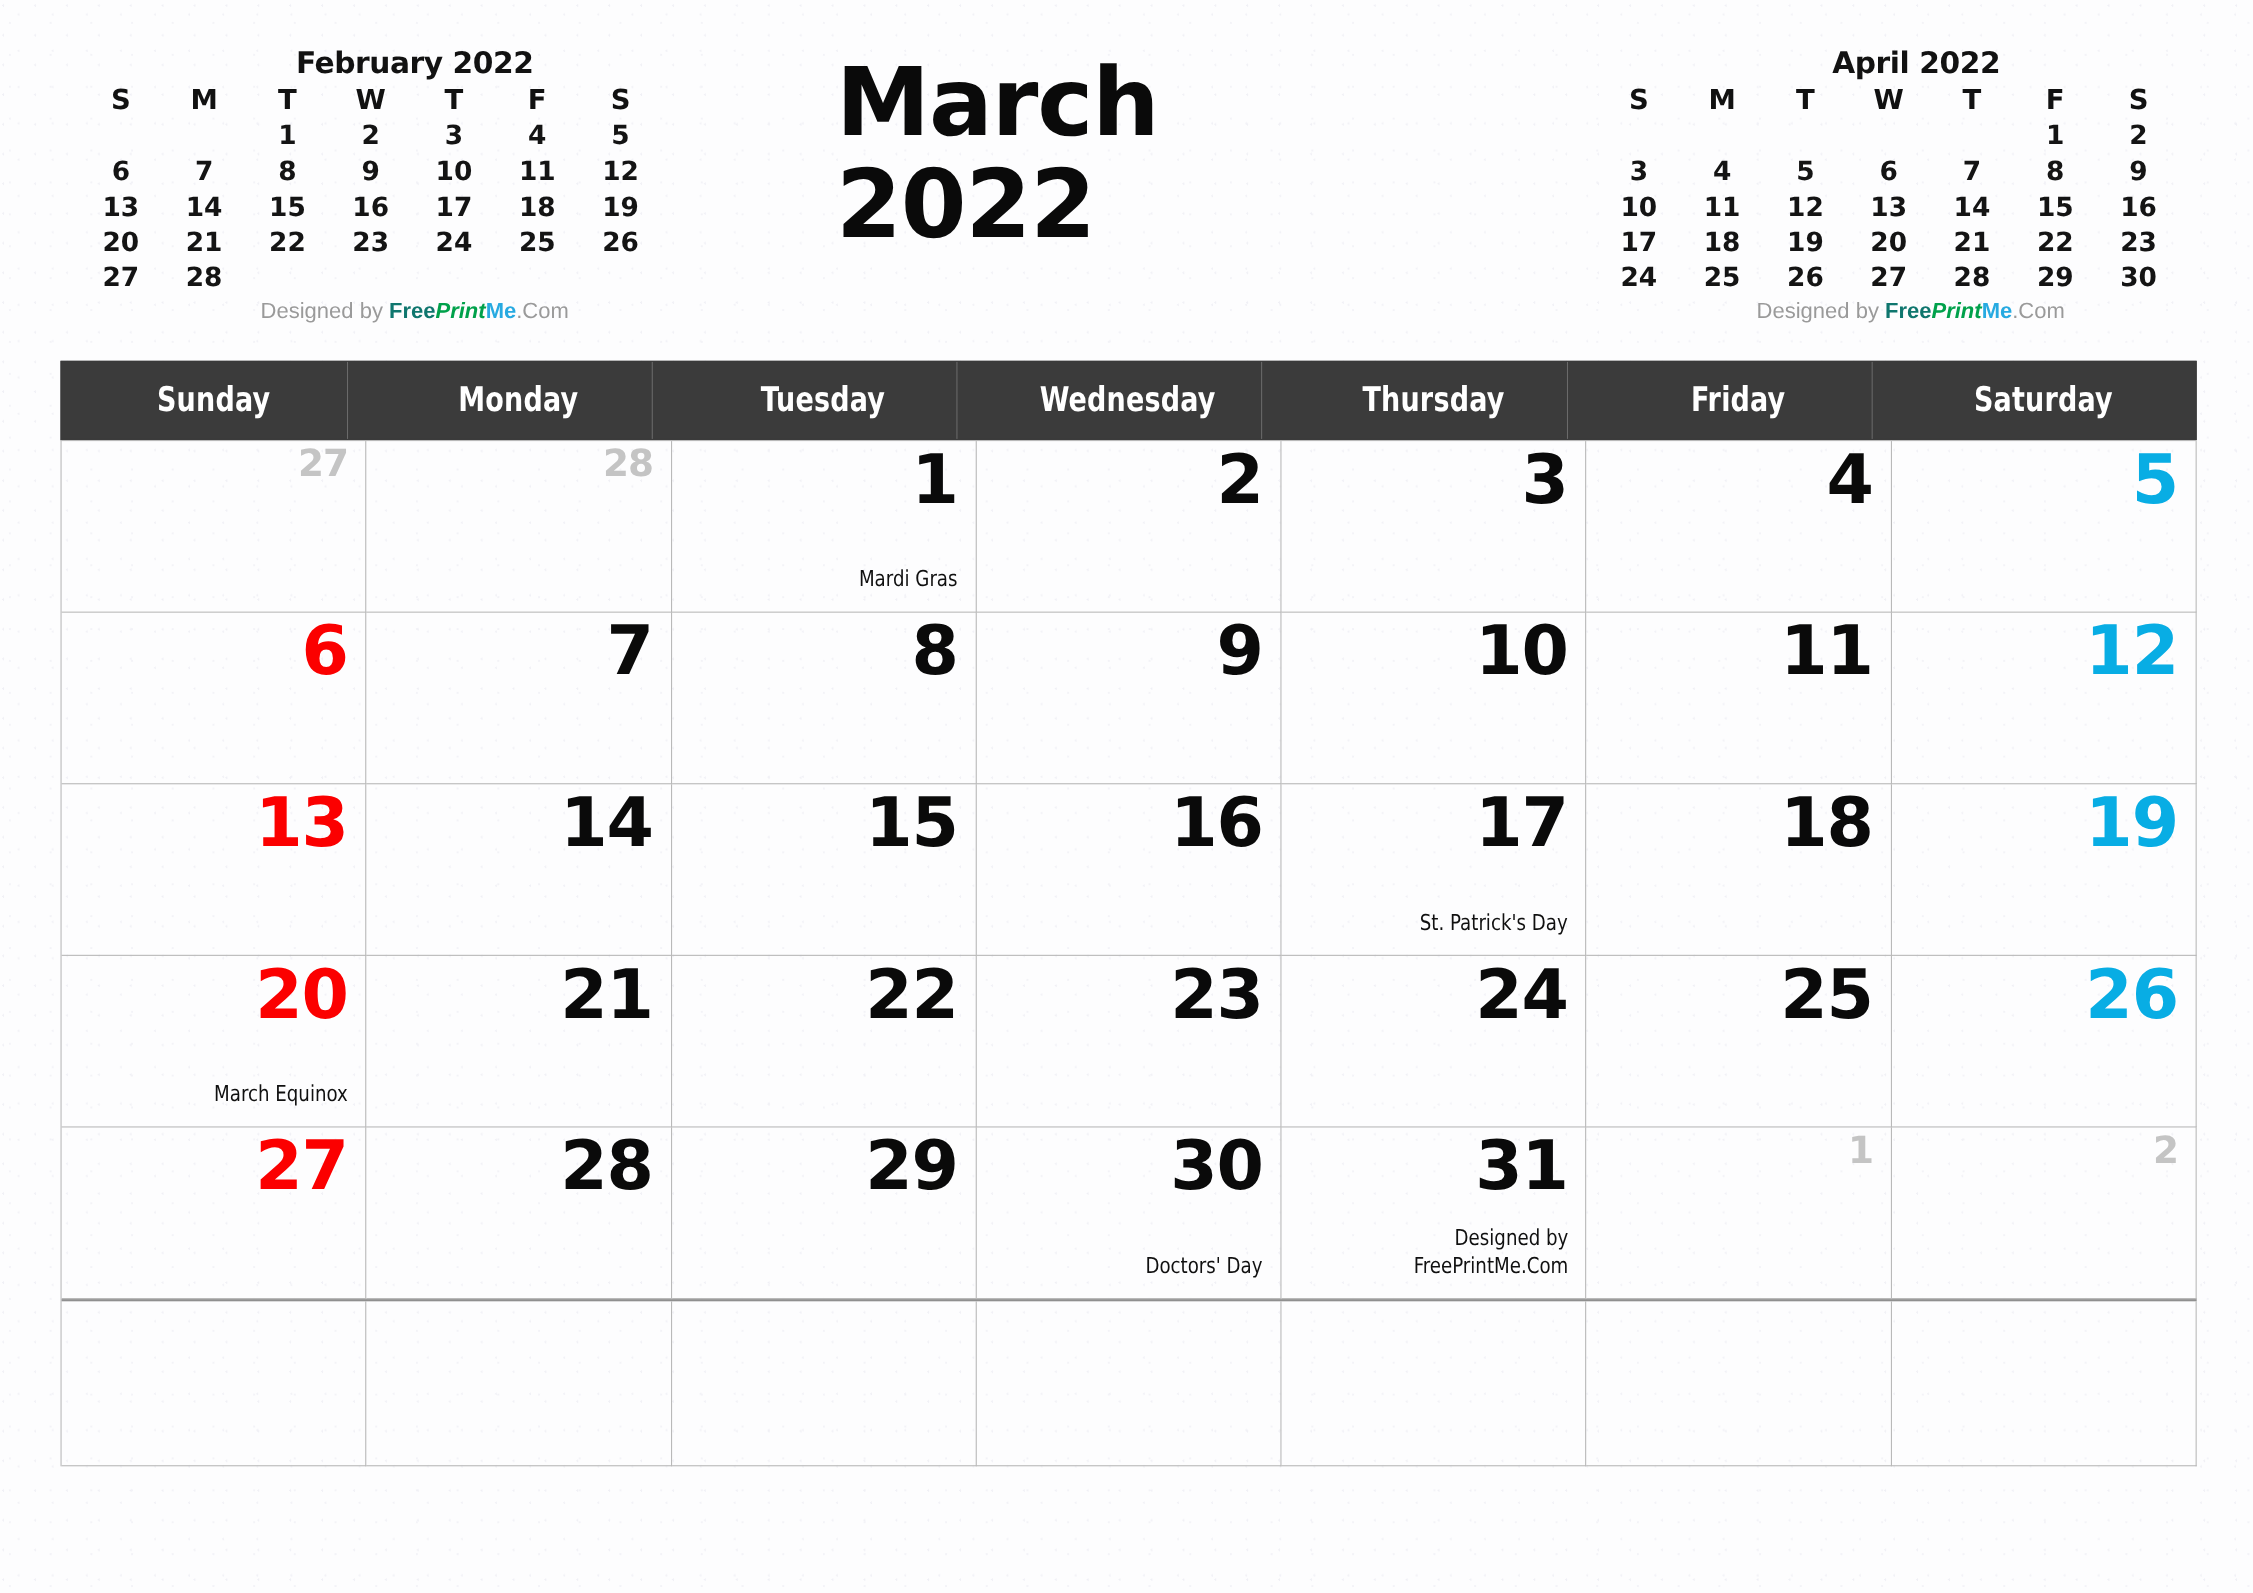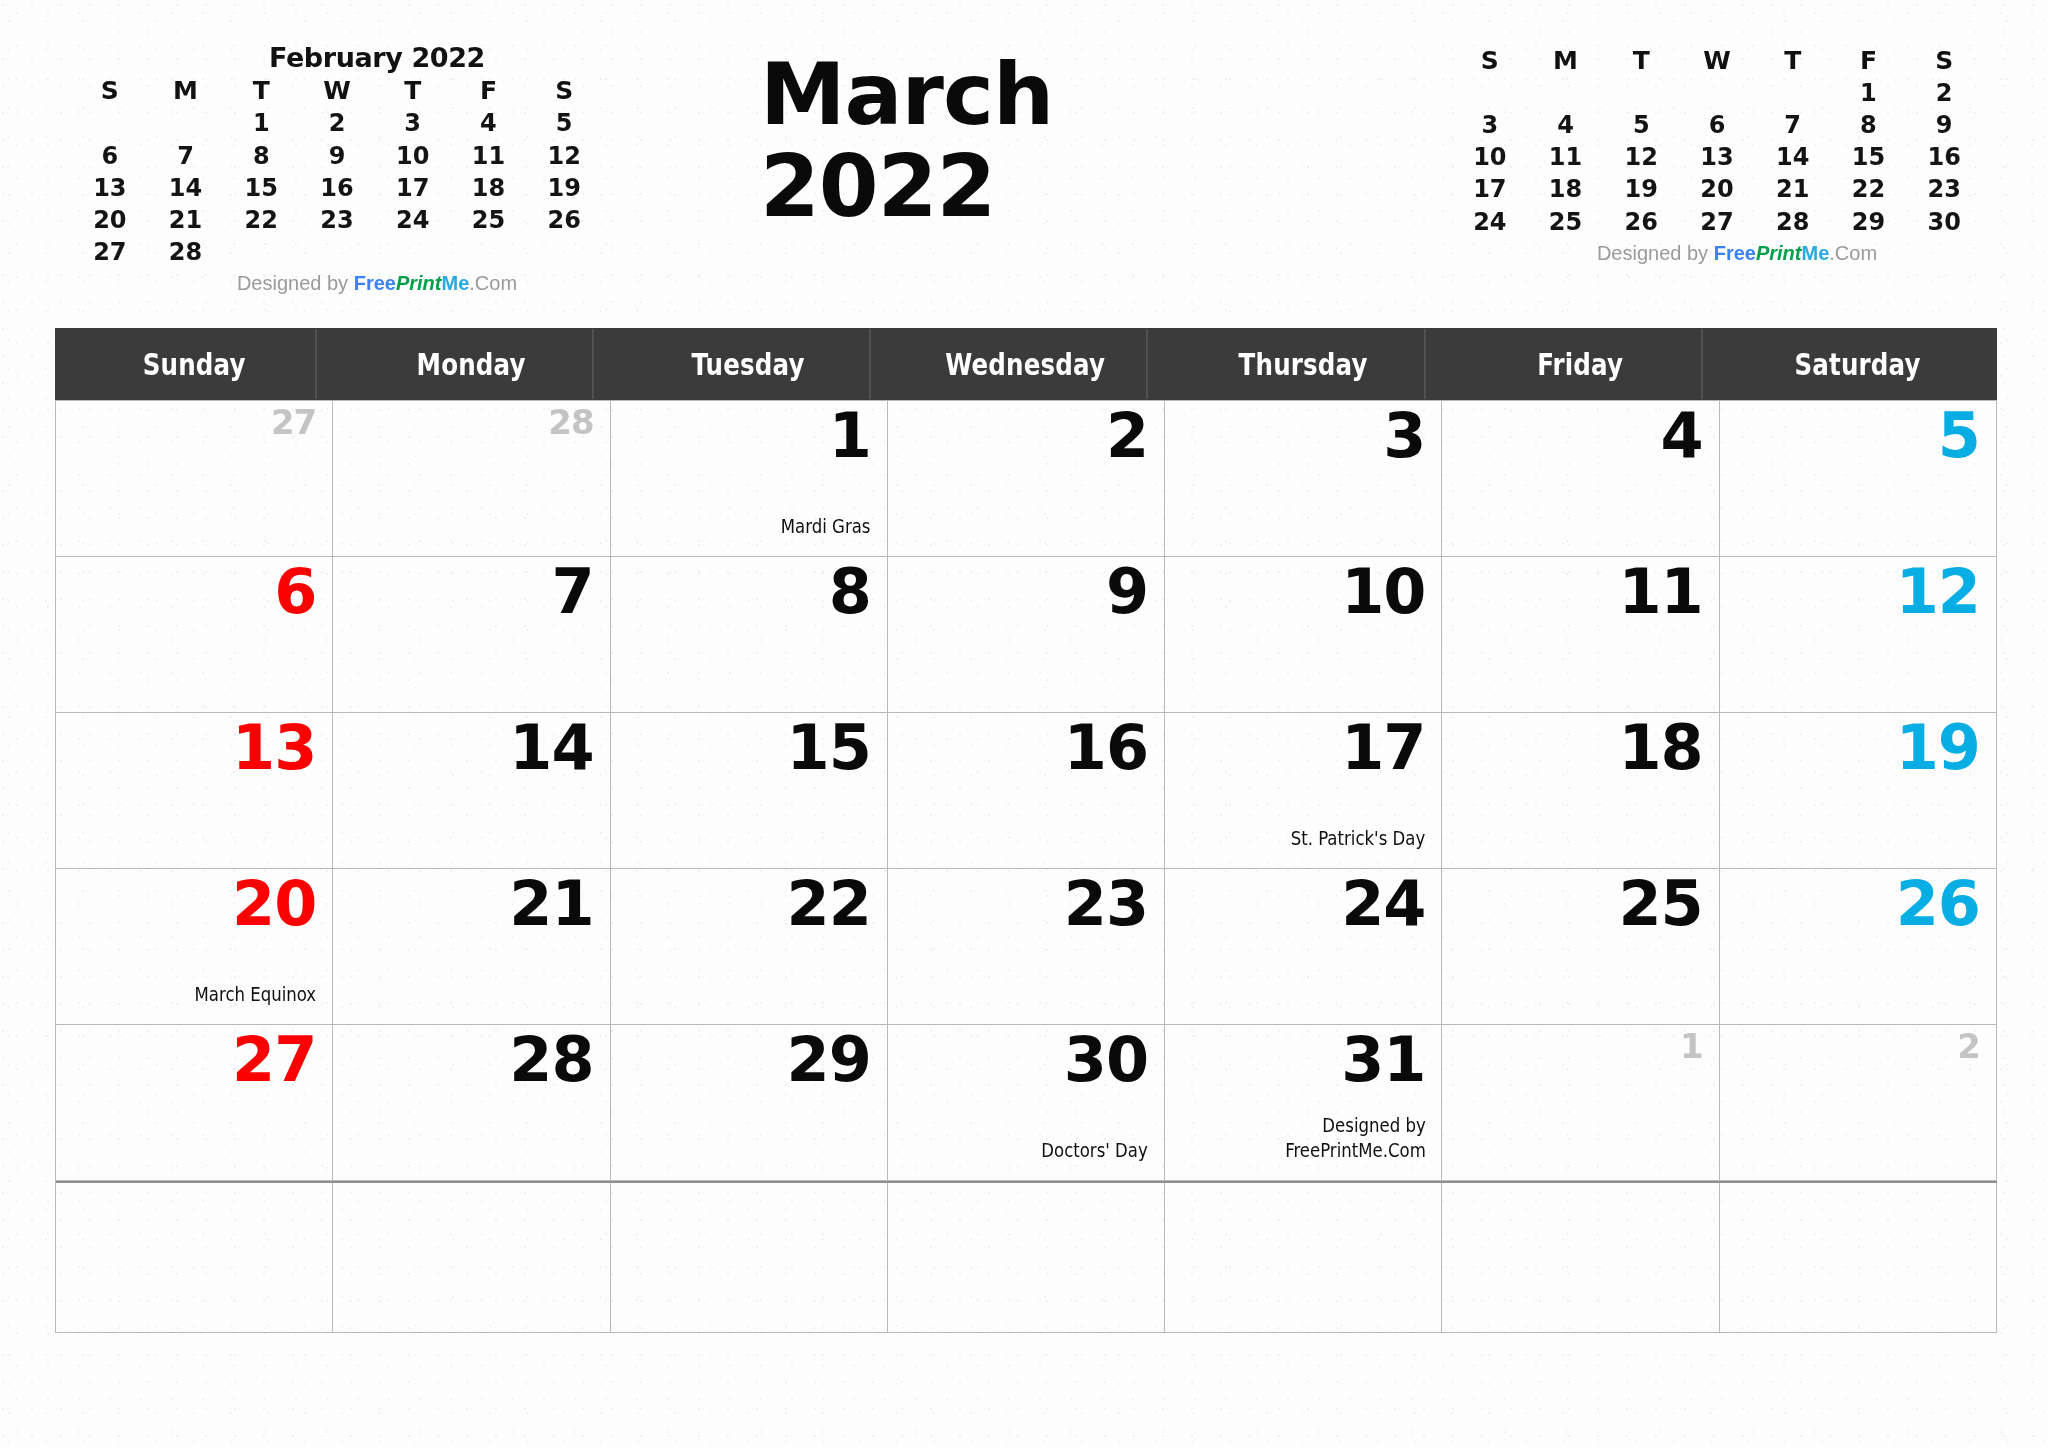--- a/index.html
+++ b/index.html
@@ -80,21 +80,21 @@
   .mini-credit {
     text-align: center;
     font-family: "Liberation Sans", sans-serif;
     font-size: 20px;
     color: #9a9a9a;
     padding-left: 80px;
     margin-top: 4px;
     white-space: nowrap;
   }
   #mini-apr .mini-credit { padding-left: 40px; }
-  .c-free  { color: #3b82f6; font-weight: bold; }
+  .c-free  { color: #0f766e; font-weight: bold; }
   .c-print { color: #00a14b; font-weight: bold; font-style: italic; }
   .c-me    { color: #27aae1; font-weight: bold; }
   .c-dot   { color: #9a9a9a; }
 
   #main-title {
     position: absolute;
     left: 760px;
     top: 52px;
     width: 560px;
     text-align: left;
@@ -240,20 +240,21 @@
       <span class="c-dot">Designed by </span><span class="c-free">Free</span><span class="c-print">Print</span><span class="c-me">Me</span><span class="c-dot">.Com</span>
     </div>
   </div>
 
   <div id="main-title">
     <span id="title-month">March</span>
     <span id="title-year">2022</span>
   </div>
 
   <div class="mini-cal" id="mini-apr">
+    <div class="mini-title">April 2022</div>
     <div class="mini-grid">
         <div class="mini-dow">S</div>
         <div class="mini-dow">M</div>
         <div class="mini-dow">T</div>
         <div class="mini-dow">W</div>
         <div class="mini-dow">T</div>
         <div class="mini-dow">F</div>
         <div class="mini-dow">S</div>
         <div class="mini-day"></div>
         <div class="mini-day"></div>

